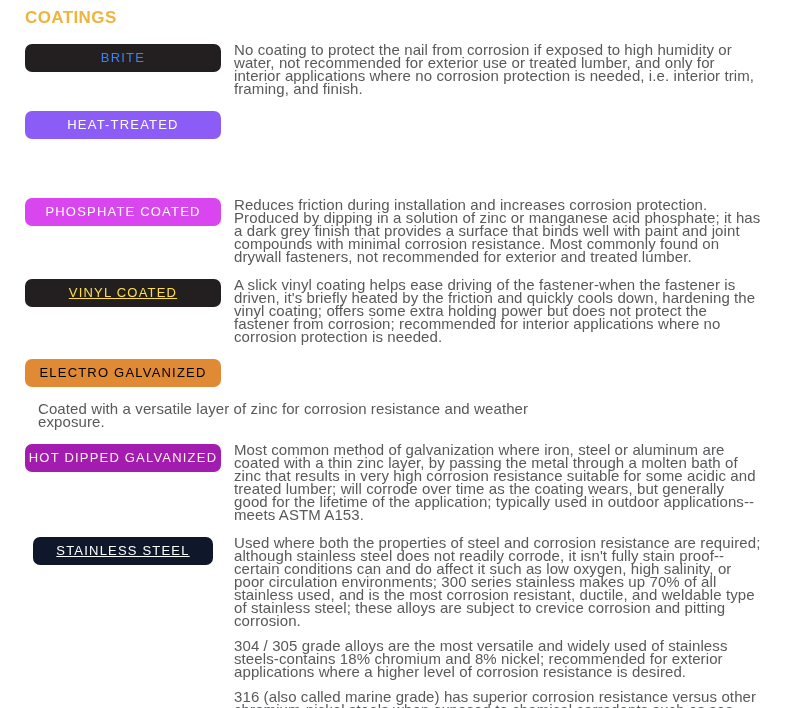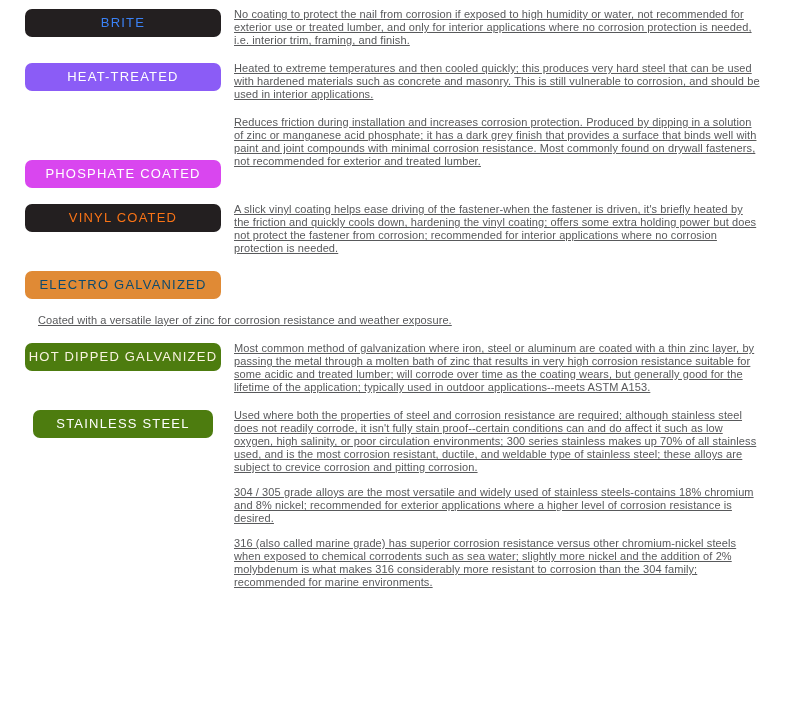--- a/index.html
+++ b/index.html
@@ -50,101 +50,98 @@
     margin-top: 1px;
     white-space: nowrap;
     overflow: hidden;
   }
   .coating-badge.narrow {
     width: 180px;
   }
   .coating-description {
     margin-left: 13px;
     width: 527px;
-    font-size: 11px;
+    font-size: 15px;
     line-height: 13px;
     letter-spacing: 0.1px;
     color: #58595B;
-    text-decoration: underline;
   }
   .coating-description p {
     margin: 0 0 12px 0;
   }
   .coating-description p:last-child {
     margin-bottom: 0;
   }
 </style>
 </head>
 <body>
 
 <div class="page">
 
+  <h1 class="page-title" style="color: rgb(240, 180, 60);">COATINGS</h1>
 
   <div class="coatings-list">
 
     <div class="coating-row">
       <div class="badge-col">
         <div class="coating-badge" style="background: rgb(35, 31, 32); color: #3b82f6;">BRITE</div>
       </div>
       <div class="coating-description" style="color: rgb(88, 89, 91);">
         <p>No coating to protect the nail from corrosion if exposed to high humidity or water, not recommended for exterior use or treated lumber, and only for interior applications where no corrosion protection is needed, i.e. interior trim, framing, and finish.</p>
       </div>
     </div>
 
     <div class="coating-row">
       <div class="badge-col">
         <div class="coating-badge" style="background: #8b5cf6; color: rgb(255, 255, 255);">HEAT-TREATED</div>
       </div>
-      <div class="coating-description" style="color: rgb(88, 89, 91);">
-        <p>Heated to extreme temperatures and then cooled quickly; this produces very hard steel that can be used with hardened materials such as concrete and masonry. This is still vulnerable to corrosion, and should be used in interior applications.</p>
-      </div>
     </div>
 
     <div class="coating-row">
       <div class="badge-col">
         <div class="coating-badge" style="background: #d946ef; color: rgb(255, 255, 255); margin-top: 44px;">PHOSPHATE COATED</div>
       </div>
-      <div class="coating-description" style="color: rgb(88, 89, 91);">
+      <div class="coating-description" style="color: rgb(88, 89, 91); margin-top: 44px;">
         <p>Reduces friction during installation and increases corrosion protection. Produced by dipping in a solution of zinc or manganese acid phosphate; it has a dark grey finish that provides a surface that binds well with paint and joint compounds with minimal corrosion resistance. Most commonly found on drywall fasteners, not recommended for exterior and treated lumber.</p>
       </div>
     </div>
 
     <div class="coating-row">
       <div class="badge-col">
-        <div class="coating-badge" style="background: rgb(35, 31, 32); color: #f97316;">VINYL COATED</div>
+        <div class="coating-badge" style="background: rgb(35, 31, 32); color: #fde047; text-decoration: underline;">VINYL COATED</div>
       </div>
       <div class="coating-description" style="color: rgb(88, 89, 91);">
         <p>A slick vinyl coating helps ease driving of the fastener-when the fastener is driven, it's briefly heated by the friction and quickly cools down, hardening the vinyl coating; offers some extra holding power but does not protect the fastener from corrosion; recommended for interior applications where no corrosion protection is needed.</p>
       </div>
     </div>
 
     <div class="coating-row">
       <div class="badge-col">
-        <div class="coating-badge" style="background: rgb(224, 138, 53); color: #0c4a6e;">ELECTRO GALVANIZED</div>
+        <div class="coating-badge" style="background: rgb(224, 138, 53); color: #000000;">ELECTRO GALVANIZED</div>
       </div>
     </div>
 
     <div class="coating-row">
       <div class="coating-description" style="color: rgb(88, 89, 91);">
         <p>Coated with a versatile layer of zinc for corrosion resistance and weather exposure.</p>
       </div>
     </div>
 
     <div class="coating-row">
       <div class="badge-col">
-        <div class="coating-badge" style="background: #4d7c0f; color: rgb(250, 243, 225);">HOT DIPPED GALVANIZED</div>
+        <div class="coating-badge" style="background: #a21caf; color: rgb(250, 243, 225);">HOT DIPPED GALVANIZED</div>
       </div>
       <div class="coating-description" style="color: rgb(88, 89, 91);">
         <p>Most common method of galvanization where iron, steel or aluminum are coated with a thin zinc layer, by passing the metal through a molten bath of zinc that results in very high corrosion resistance suitable for some acidic and treated lumber; will corrode over time as the coating wears, but generally good for the lifetime of the application; typically used in outdoor applications--meets ASTM A153.</p>
       </div>
     </div>
 
     <div class="coating-row">
       <div class="badge-col">
-        <div class="coating-badge narrow" style="background: #4d7c0f; color: rgb(255, 255, 255);">STAINLESS STEEL</div>
+        <div class="coating-badge narrow" style="background: #0f172a; color: rgb(255, 255, 255); text-decoration: underline;">STAINLESS STEEL</div>
       </div>
       <div class="coating-description" style="color: rgb(88, 89, 91);">
         <p>Used where both the properties of steel and corrosion resistance are required; although stainless steel does not readily corrode, it isn't fully stain proof--certain conditions can and do affect it such as low oxygen, high salinity, or poor circulation environments; 300 series stainless makes up 70% of all stainless used, and is the most corrosion resistant, ductile, and weldable type of stainless steel; these alloys are subject to crevice corrosion and pitting corrosion.</p>
         <p>304 / 305 grade alloys are the most versatile and widely used of stainless steels-contains 18% chromium and 8% nickel; recommended for exterior applications where a higher level of corrosion resistance is desired.</p>
         <p>316 (also called marine grade) has superior corrosion resistance versus other chromium-nickel steels when exposed to chemical corrodents such as sea water; slightly more nickel and the addition of 2% molybdenum is what makes 316 considerably more resistant to corrosion than the 304 family; recommended for marine environments.</p>
       </div>
     </div>
 
   </div>
 </div>

